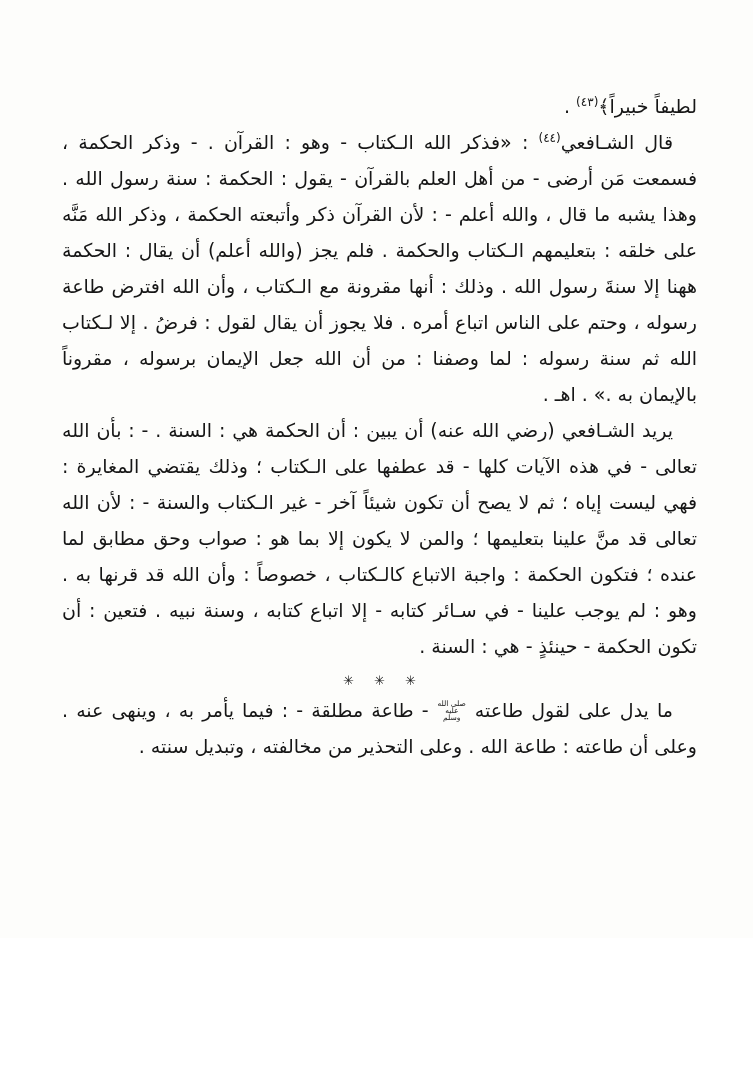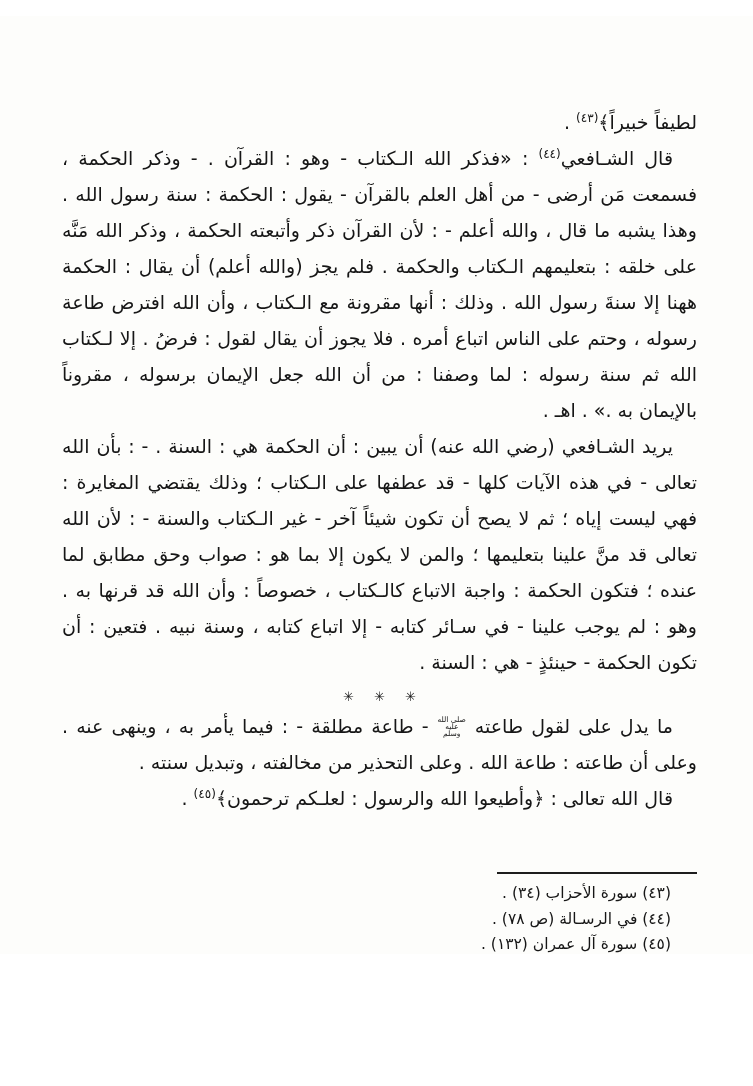--- a/index.html
+++ b/index.html
@@ -1,20 +1,20 @@
 <!DOCTYPE html>
 <html dir="rtl" lang="ar"><head>
 <meta charset="utf-8">
 <style>
   * { margin:0; padding:0; box-sizing:border-box; }
   html,body { background:#ffffff; }
   .page {
     position:relative;
     width:753px; height:938px;
-    margin:16px auto;
+    margin:0 auto;
     background:#fdfdfb;
     color:#161616;
     font-family:"DejaVu Sans", sans-serif;
     overflow:hidden;
     direction:rtl;
   }
   .text-block {
     position:absolute;
     top:88px; right:56px; left:62px;
     direction:rtl;
@@ -93,26 +93,19 @@
 
     <p class="para indent"><span class="b">قال الشـافعي</span><span class="ref">(٤٤)</span><span> : «فذكر الله الـكتاب - وهو : القرآن . - وذكر الحكمة ، فسمعت مَن أرضى - من أهل العلم بالقرآن - يقول : الحكمة : سنة رسول الله . وهذا يشبه ما قال ، والله أعلم - : لأن القرآن ذكر وأتبعته الحكمة ، وذكر الله مَنَّه على خلقه : بتعليمهم الـكتاب والحكمة . فلم يجز (والله أعلم) أن يقال : الحكمة ههنا إلا سنةَ رسول الله . وذلك : أنها مقرونة مع الـكتاب ، وأن الله افترض طاعة رسوله ، وحتم على الناس اتباع أمره . فلا يجوز أن يقال لقول : فرضُ . إلا لـكتاب الله ثم سنة رسوله : لما وصفنا : من أن الله جعل الإيمان برسوله ، مقروناً بالإيمان به .» . اهـ .</span></p>
 
     <p class="para indent"><span>يريد الشـافعي (رضي الله عنه) أن يبين : أن الحكمة هي : السنة . - : بأن الله تعالى - في هذه الآيات كلها - قد عطفها على الـكتاب ؛ وذلك يقتضي المغايرة : فهي ليست إياه ؛ ثم لا يصح أن تكون شيئاً آخر - غير الـكتاب والسنة - : لأن الله تعالى قد منَّ علينا بتعليمها ؛ والمن لا يكون إلا بما هو : صواب وحق مطابق لما عنده ؛ فتكون الحكمة : واجبة الاتباع كالـكتاب ، خصوصاً : وأن الله قد قرنها به . وهو : لم يوجب علينا - في سـائر كتابه - إلا اتباع كتابه ، وسنة نبيه . فتعين : أن تكون الحكمة - حينئذٍ - هي : السنة .</span></p>
 
     <div class="ornament">✳ ✳ ✳</div>
 
 
     <p class="para indent"><span>ما يدل على لقول طاعته </span><span class="saw">صلى الله عليه وسلم</span><span> - طاعة مطلقة - : فيما يأمر به ، وينهى عنه . وعلى أن طاعته : طاعة الله . وعلى التحذير من مخالفته ، وتبديل سنته .</span></p>
 
-    <p class="para indent"><span class="b">قال الله تعالى : </span><span class="b">﴿وأطيعوا الله والرسول : لعلـكم ترحمون﴾</span><span class="ref">(٤٥)</span><span> .</span></p>
 
   </div>
 
-  <div class="footnotes">
-    <hr class="fn-divider">
-    <div class="fn-line">(٤٣) سورة الأحزاب (٣٤) .</div>
-    <div class="fn-line">(٤٤) في الرسـالة (ص ٧٨) .</div>
-    <div class="fn-line">(٤٥) سورة آل عمران (١٣٢) .</div>
-  </div>
 
   <div class="page-number">٢٩٧</div>
 
 </div>
 
 </body></html>

